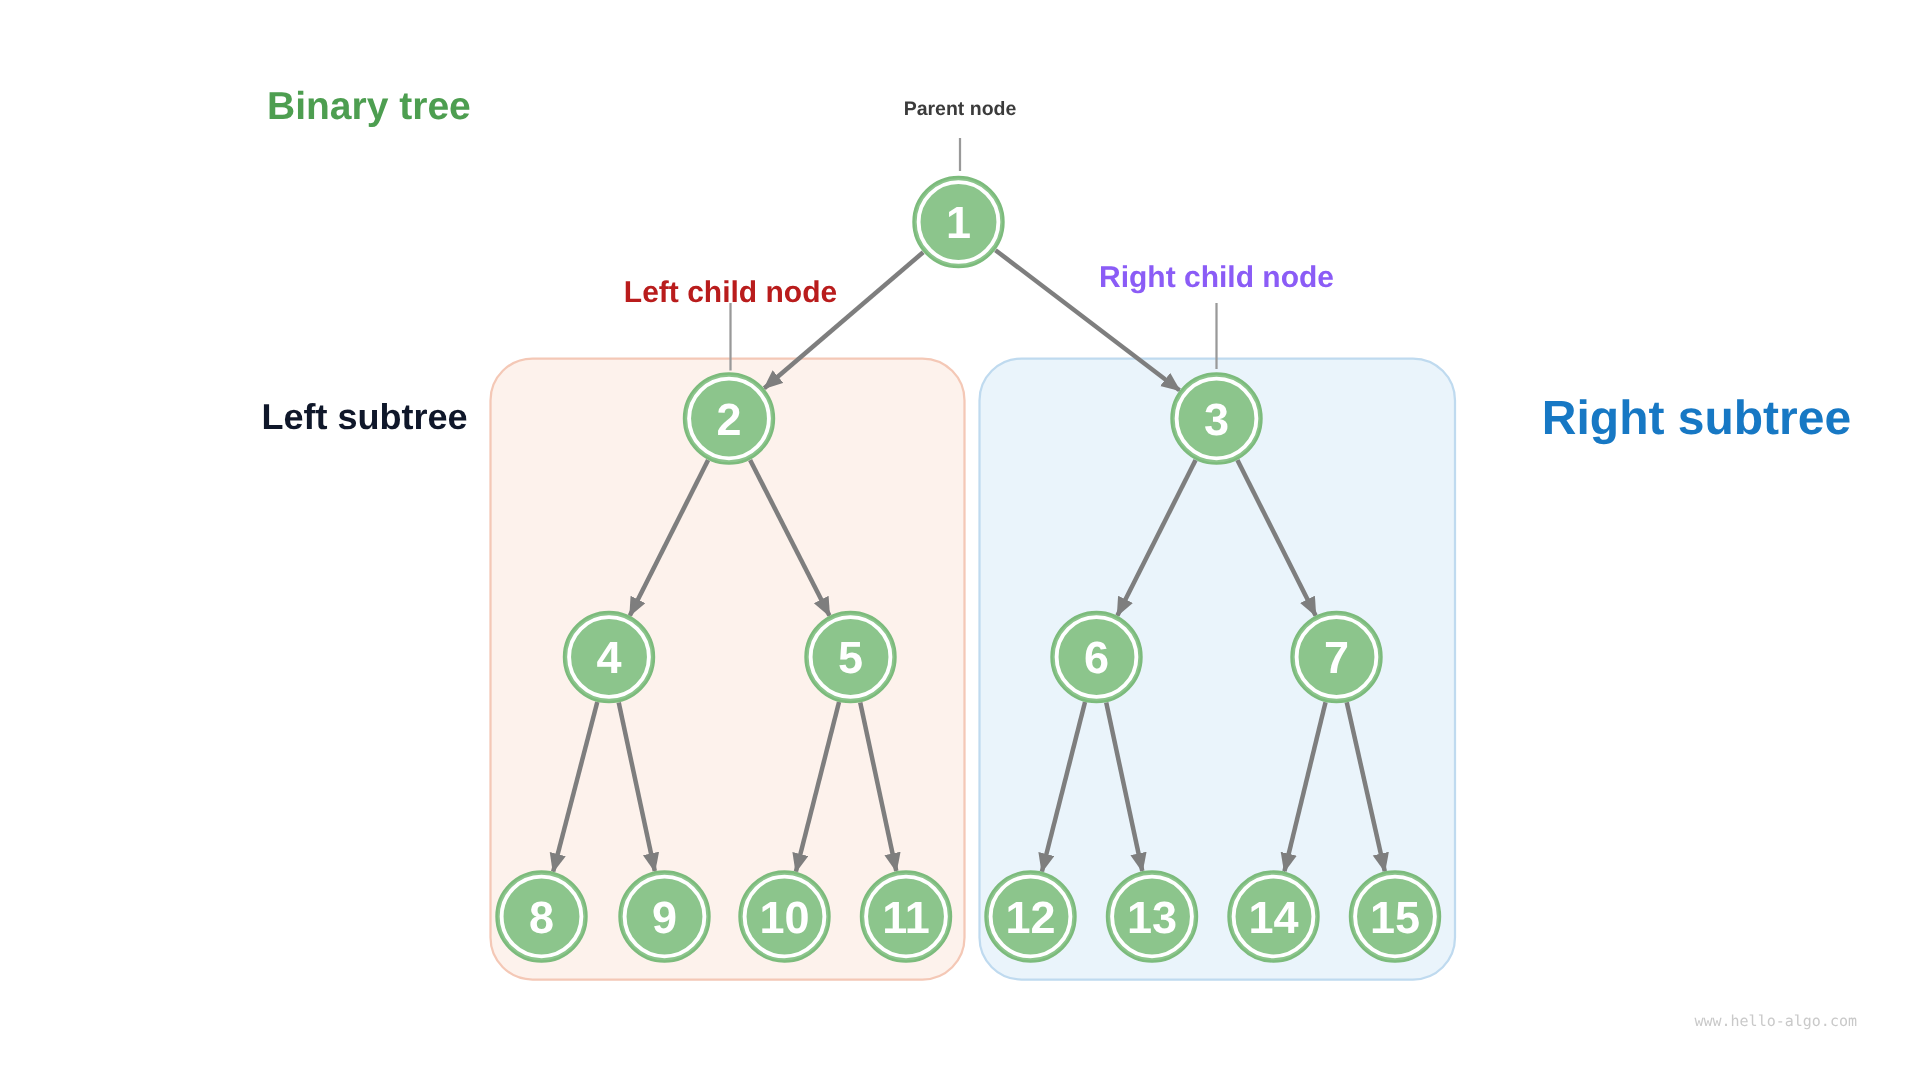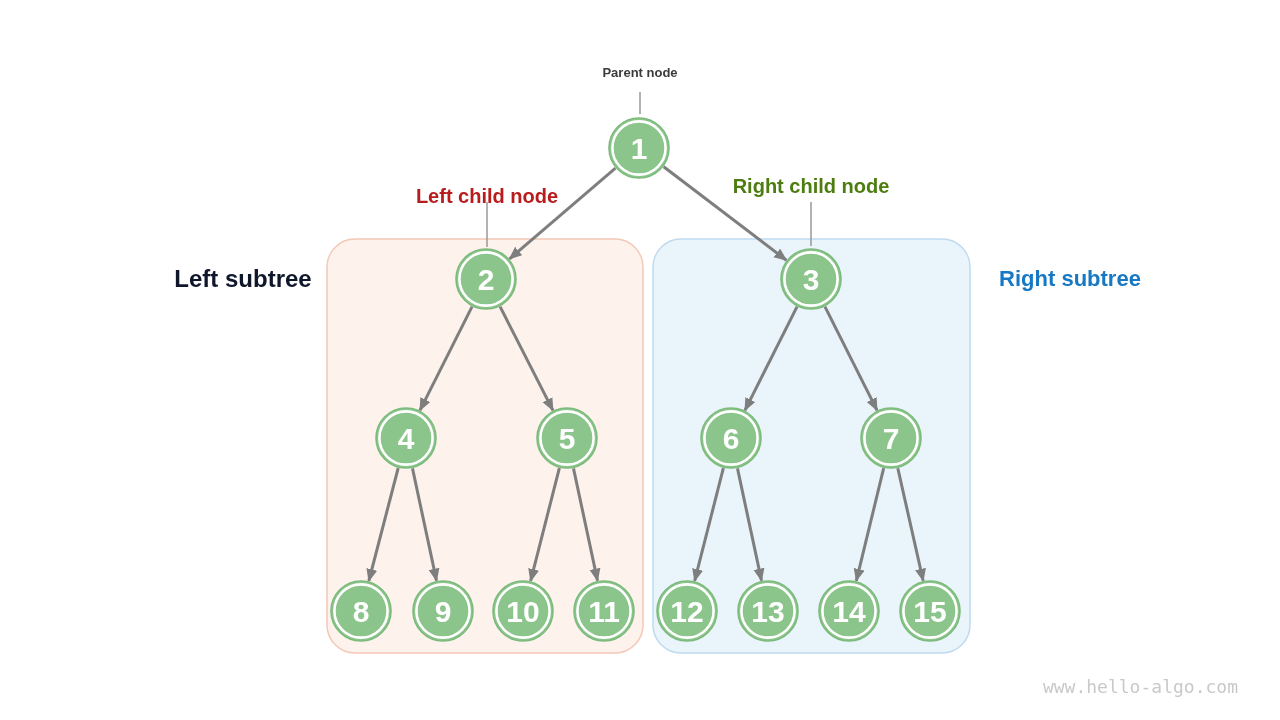--- a/index.html
+++ b/index.html
@@ -17,26 +17,26 @@
     font-weight: 700;
     white-space: nowrap;
     color: #3b3b3b;
   }
   .centered { transform: translate(-50%, -50%); }
   .title-label      { left: 178px; top: 71px;  font-size: 26px; transform: translate(0, -50%); }
   .parent-label     { left: 640px; top: 72px;  font-size: 13px; }
   .leftchild-label  { left: 487px; top: 186px; font-size: 20px; }
   .rightchild-label { left: 811px; top: 186px; font-size: 20px; }
   .leftsub-label    { left: 243px; top: 279px; font-size: 24px; }
-  .rightsub-label   { left: 1070px; top: 279px; font-size: 22px; }
+  .rightsub-label   { left: 1131px; top: 279px; font-size: 32px; }
   .watermark {
     position: absolute;
     right: 42px; top: 676px;
     font-family: "DejaVu Sans Mono", monospace;
-    font-size: 18px;
+    font-size: 10px;
     font-weight: 400;
     color: #c9c9c9;
   }
 </style>
 </head>
 <body>
 
 <div class="stage">
   <svg id="tree-svg" width="1280" height="720" viewBox="0 0 1280 720">
       <defs>
@@ -133,25 +133,26 @@
         <circle r="26.6" fill="none" stroke="#ffffff" stroke-width="2.6"></circle>
         <text text-anchor="middle" dy="0.36em" fill="#ffffff" font-family="&quot;Liberation Sans&quot;, sans-serif" font-size="30" font-weight="700">14</text>
       </g>
       <g transform="translate(930,611)">
         <circle r="30" fill="#8cc58c" stroke="#7cbb7c" stroke-width="1.6"></circle>
         <circle r="26.6" fill="none" stroke="#ffffff" stroke-width="2.6"></circle>
         <text text-anchor="middle" dy="0.36em" fill="#ffffff" font-family="&quot;Liberation Sans&quot;, sans-serif" font-size="30" font-weight="700">15</text>
       </g>
     </svg>
 
+  <div class="label title-label" style="color: rgb(77, 158, 80);">Binary tree</div>
 
   <div class="label centered parent-label" style="color: rgb(59, 59, 59);">Parent node</div>
 
   <div class="label centered leftchild-label" style="color: #b91c1c; margin-top: 10px;">Left child node</div>
 
-  <div class="label centered rightchild-label" style="color: #4d7c0f;">Right child node</div>
+  <div class="label centered rightchild-label" style="color: #8b5cf6;">Right child node</div>
 
   <div class="label centered leftsub-label" style="color: #0f172a;">Left subtree</div>
 
   <div class="label centered rightsub-label" style="color: rgb(23, 120, 196);">Right subtree</div>
 
   <div class="watermark" style="color: rgb(201, 201, 201);">www.hello-algo.com</div>
 </div>
 
 </body></html>

